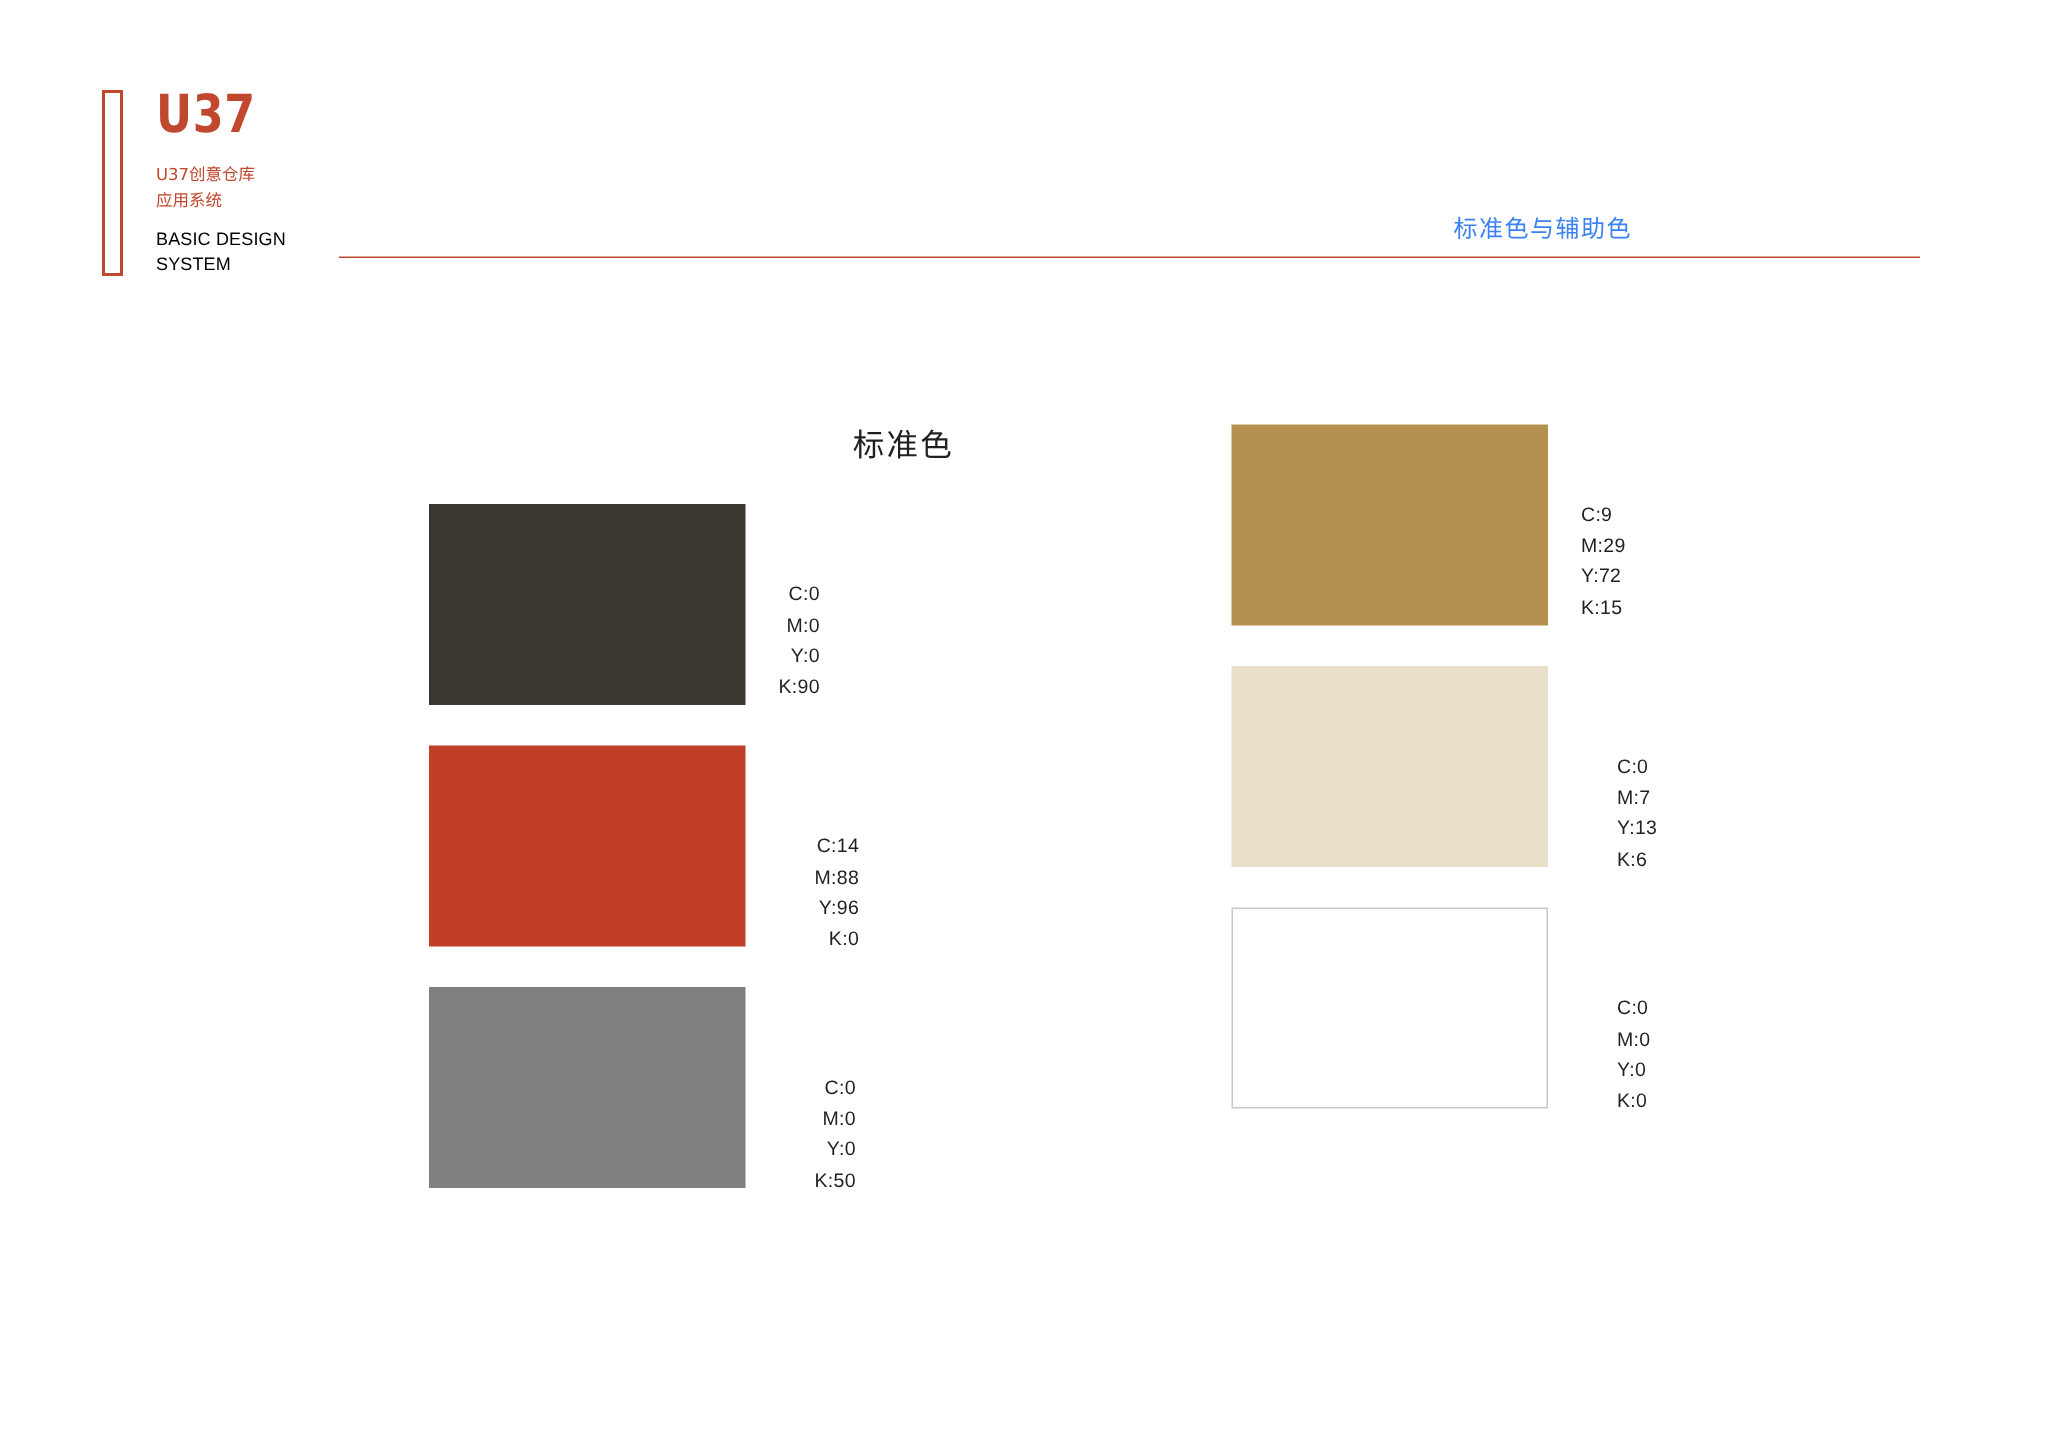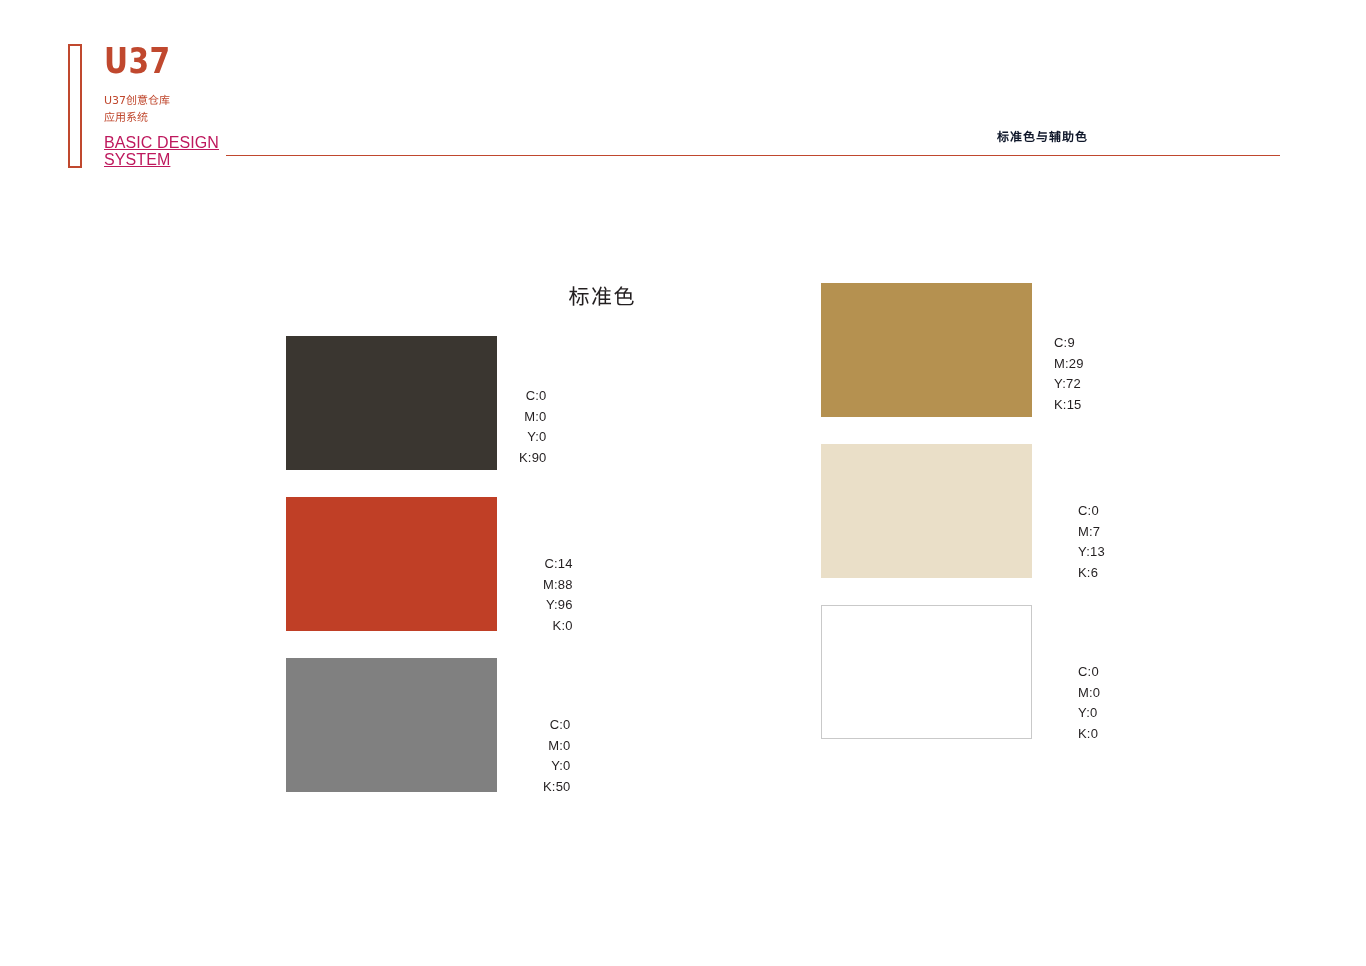--- a/index.html
+++ b/index.html
@@ -15,21 +15,21 @@
     overflow: hidden;
     font-family: "Liberation Sans", "DejaVu Sans", sans-serif;
     color: #231f20;
     -webkit-font-smoothing: antialiased;
   }
 
   
   .page-header {
     position: absolute;
     left: 0;
-    top: 0;
+    top: 16px;
     width: 1174px;
     height: 180px;
   }
 
   .brand-block {
     position: absolute;
     left: 68px;
     top: 42px;
     width: 240px;
     height: 130px;
@@ -69,47 +69,45 @@
     line-height: 17px;
     color: #C0482E;
     white-space: pre-line;
     font-family: "DejaVu Sans", "Liberation Sans", sans-serif;
   }
 
   .brand-en {
     position: absolute;
     left: 36px;
     top: 93px;
-    font-size: 16px;
+    font-size: 12px;
     line-height: 16.5px;
-    color: #be185d;
+    color: #000000;
     white-space: pre-line;
     letter-spacing: 0.1px;
-    text-decoration: underline;
   }
 
   .header-rule {
     position: absolute;
     left: 226px;
     top: 155px;
     width: 1054px;
     height: 0;
     border-top: 1.6px solid #C0482E;
   }
 
   .header-title {
     position: absolute;
     right: 86px;
     top: 126px;
-    font-size: 12px;
+    font-size: 16px;
     line-height: 22px;
-    color: #0f172a;
+    color: #3b82f6;
     letter-spacing: 1px;
     font-family: "DejaVu Sans", "Liberation Sans", sans-serif;
-    font-weight: bold;
   }
 
   
   .palettes {
     position: absolute;
     left: 0;
     top: 0;
     width: 1366px;
     height: 966px;
   }

